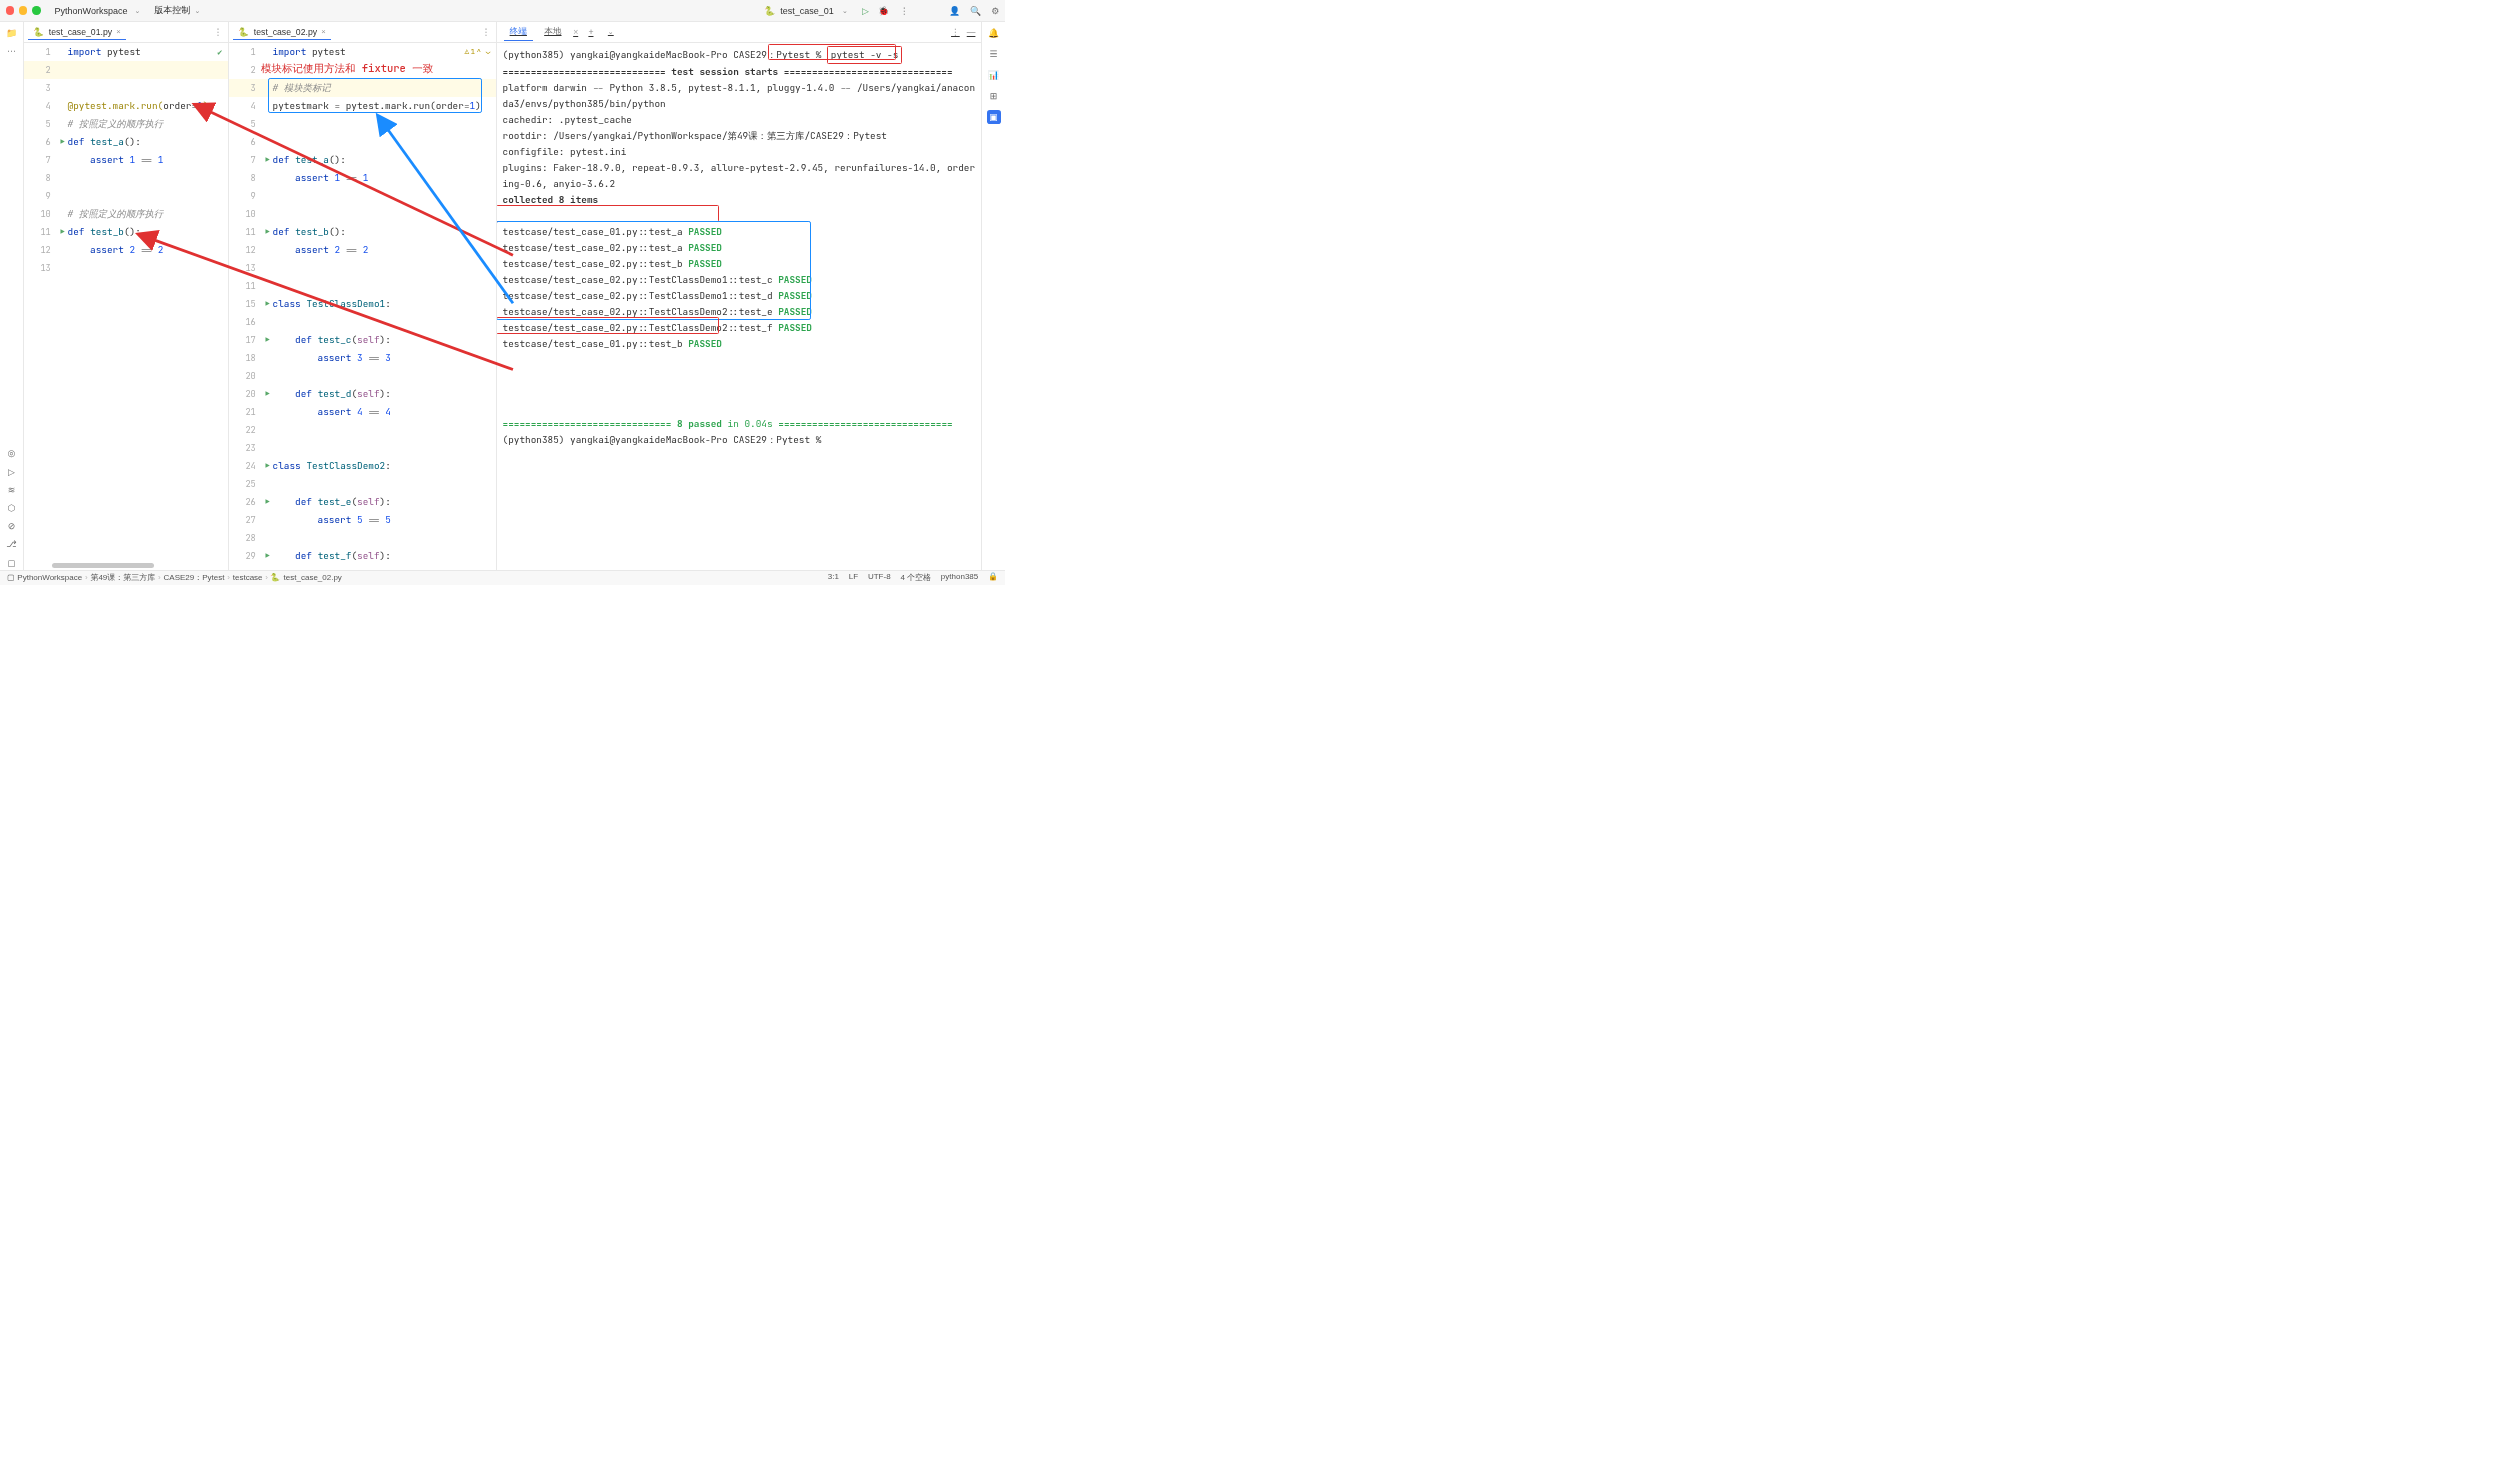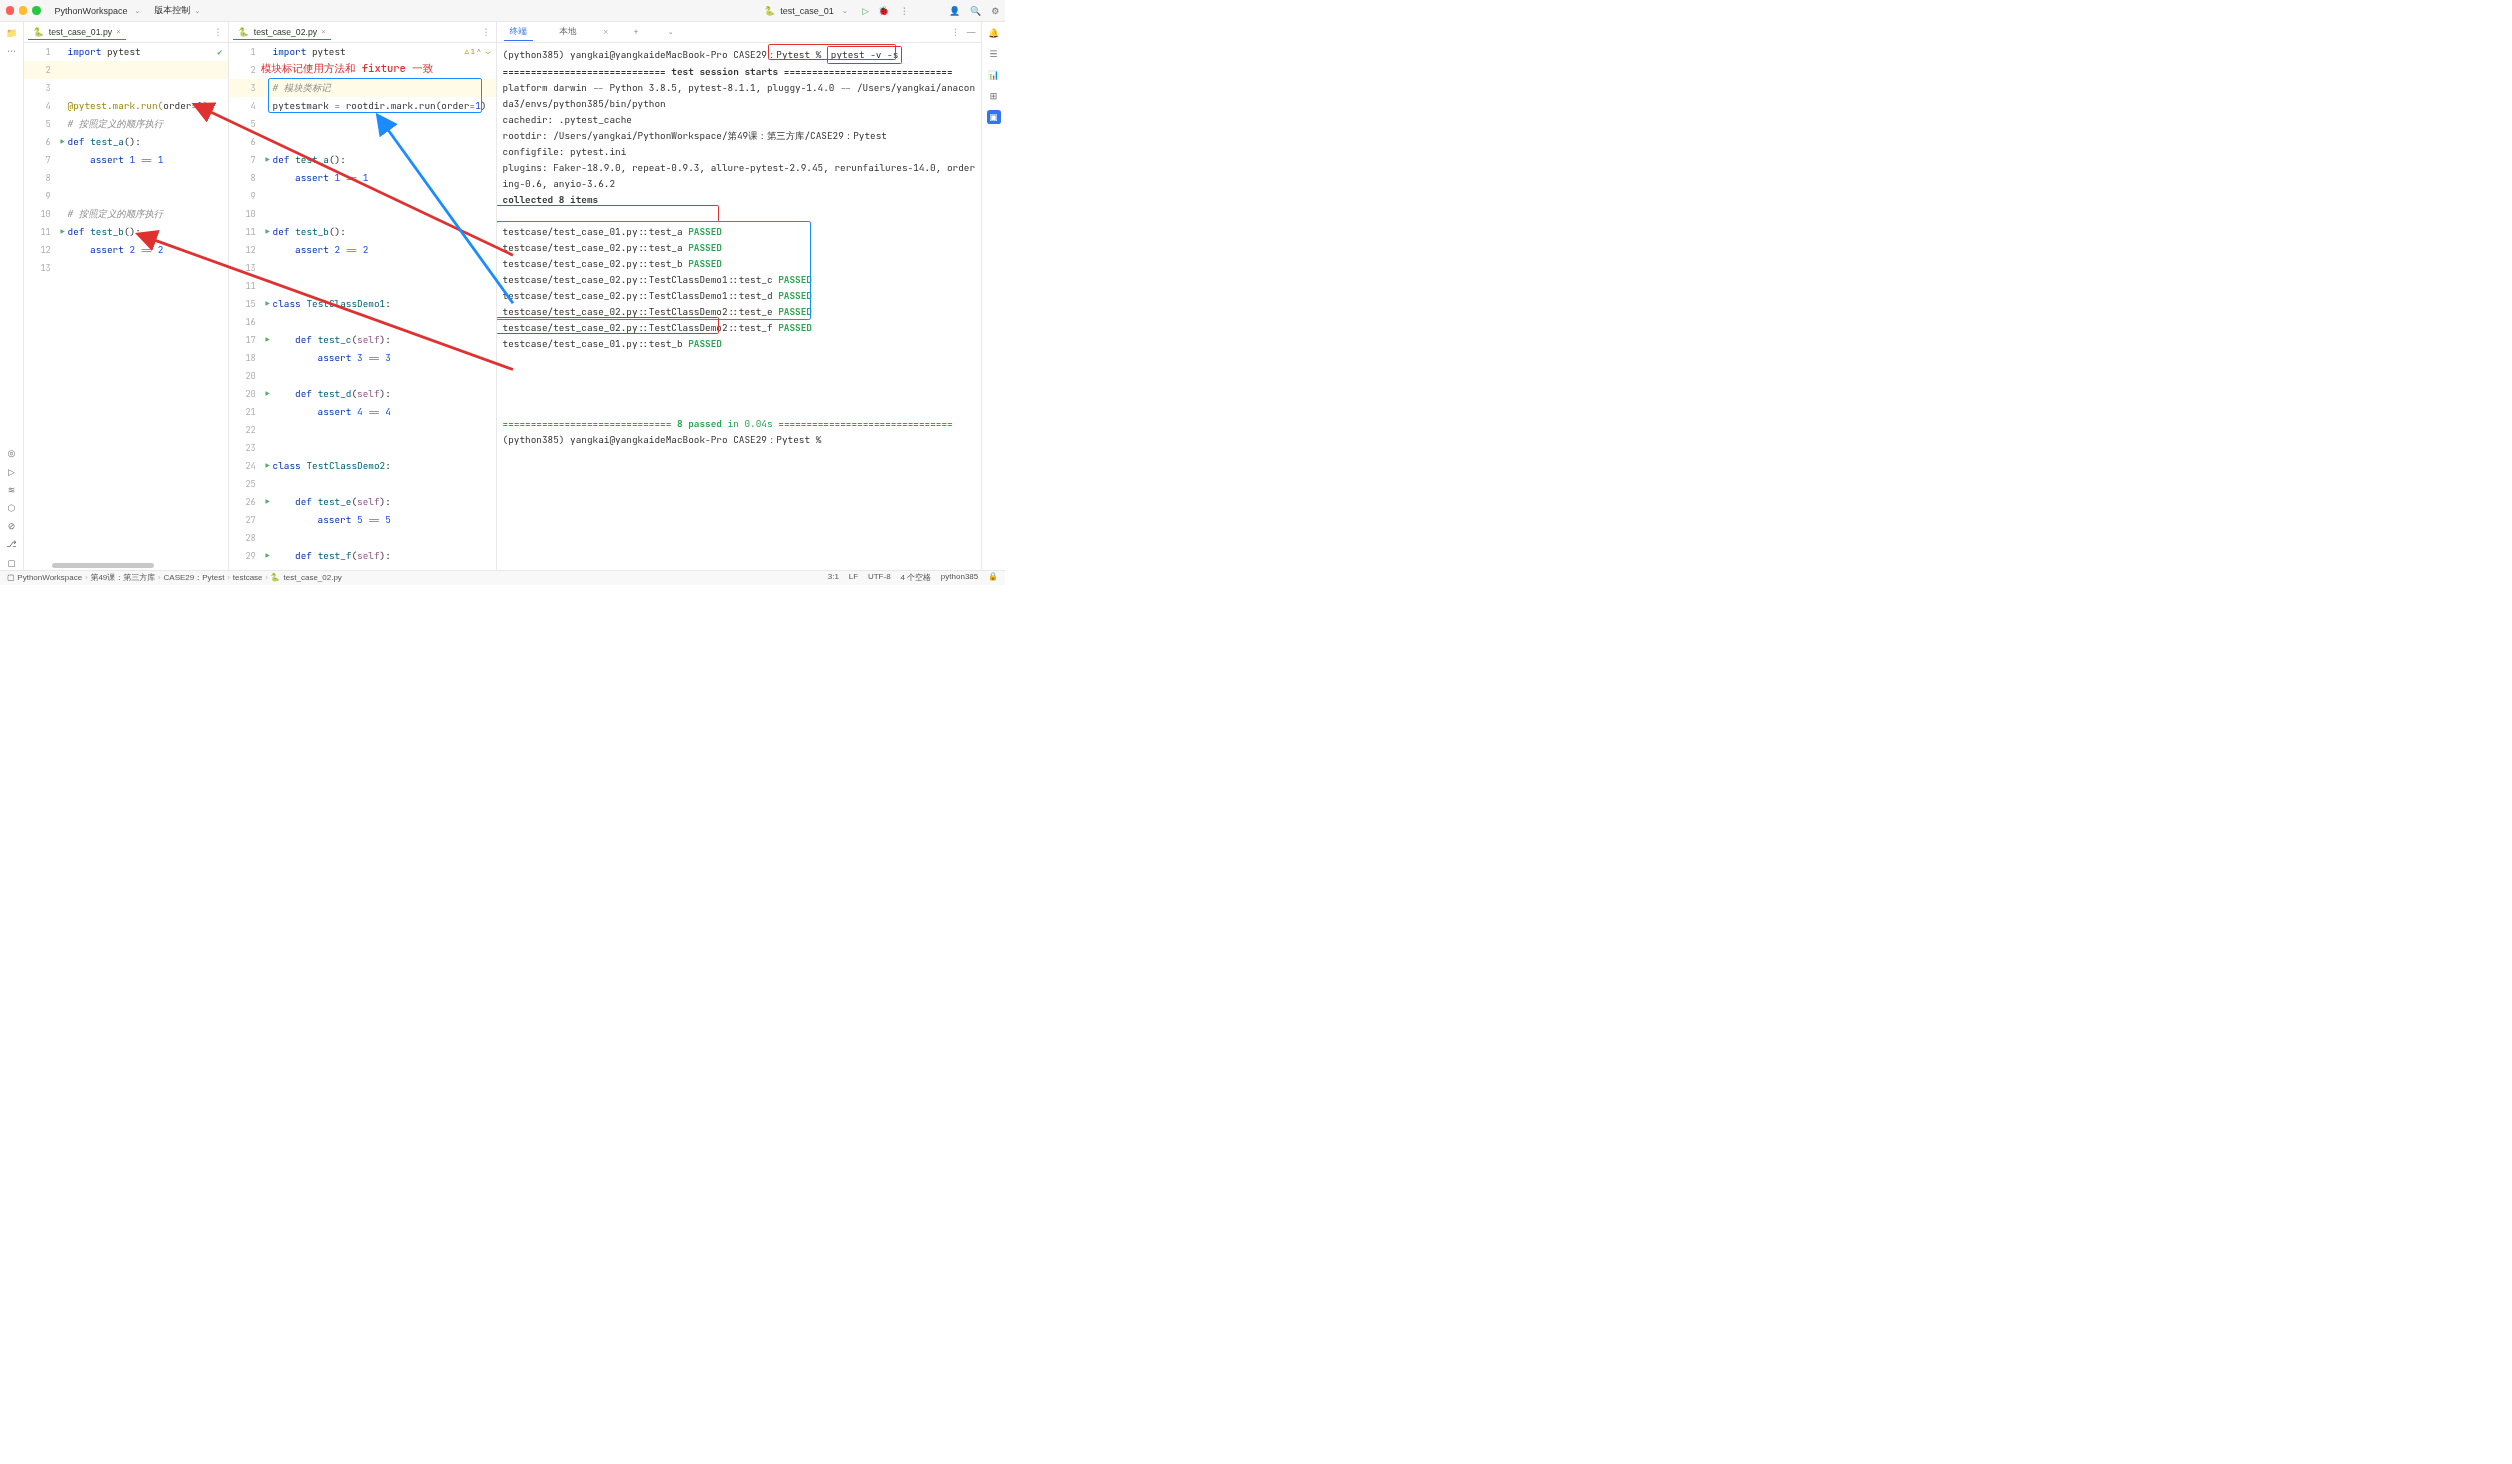--- a/index.html
+++ b/index.html
@@ -134,22 +134,22 @@
 }
 .box-red {
   position: absolute;
   border: 1px solid #e03131;
   border-radius: 1.4px;
   pointer-events: none;
 }
 
 
 .term-tabs {
-  height: 21px; display: flex; align-items: center; gap: 21px;
-  border-bottom: 0.7px solid #e8e8e8; padding-left: 7px; font-size: 8.7px;
+  height: 21px; display: flex; align-items: center; gap: 6px;
+  border-bottom: 0.7px solid #e8e8e8; padding-left: 7px; font-size: 8.7px; text-decoration: underline;
 }
 .term-tab { padding: 2.8px 5.6px; color: #666; cursor:pointer;}
 .term-tab.active { color: #3574f0; border-bottom: 1.4px solid #3574f0; }
 .term-add { color: #888; cursor:pointer; padding: 0 4.2px;}
 .term-tabs .right { margin-left:auto; margin-right:5.6px; display:flex; gap:7px; color:#888;}
 .term-body {
   flex: 1; padding: 2.8px 5.6px; font-size: 9.4px; line-height: 16px;
   overflow: hidden; white-space: pre-wrap; word-break: break-all;
   position: relative;
 }
@@ -310,21 +310,21 @@
           <div class="code-line">
             <div class="gutter mono">2</div>
             <div class="code"></div>
           </div>
           <div class="code-line" style="background: rgb(255, 251, 230);">
             <div class="gutter mono">3</div>
             <div class="code"><span class="cmt"># 模块类标记</span></div>
           </div>
           <div class="code-line">
             <div class="gutter mono">4</div>
-            <div class="code"><span>pytestmark = rootdir.mark.run(</span><span>order</span><span>=</span><span class="num">1</span><span class="op">)</span></div>
+            <div class="code"><span>pytestmark = pytest.mark.run(</span><span>order</span><span>=</span><span class="num">1</span><span class="op">)</span></div>
           </div>
           <div class="code-line">
             <div class="gutter mono">5</div>
             <div class="code"></div>
           </div>
           <div class="code-line">
             <div class="gutter mono">6</div>
             <div class="code"></div>
           </div>
           <div class="code-line">

